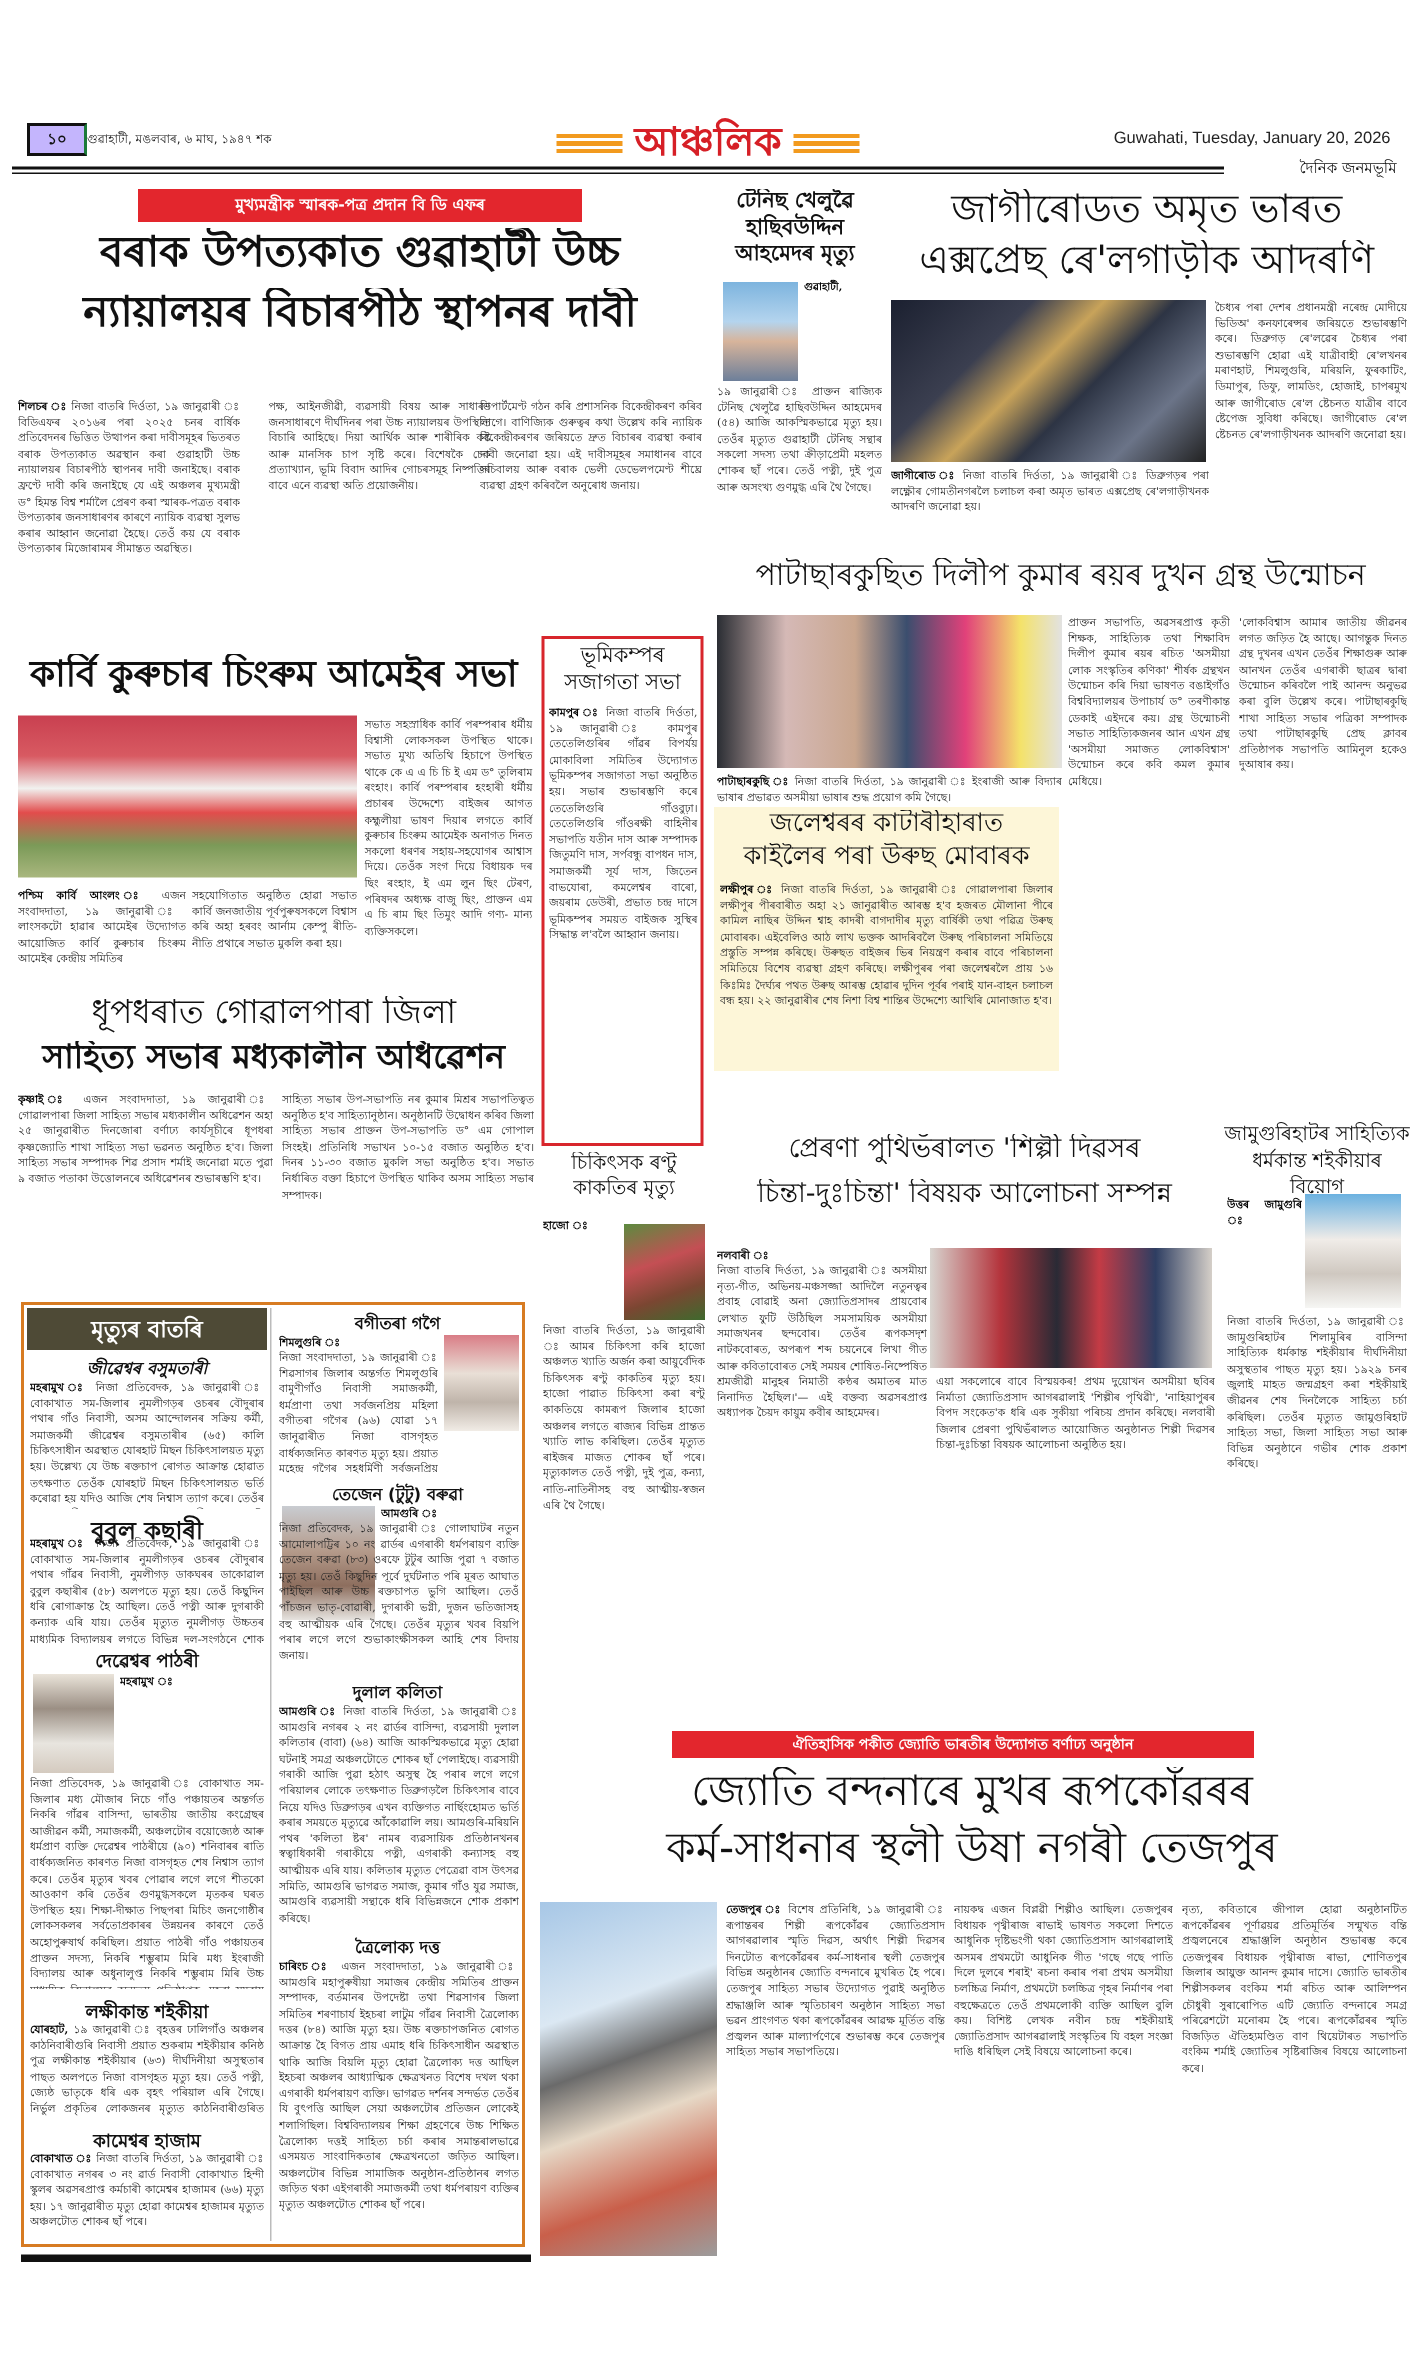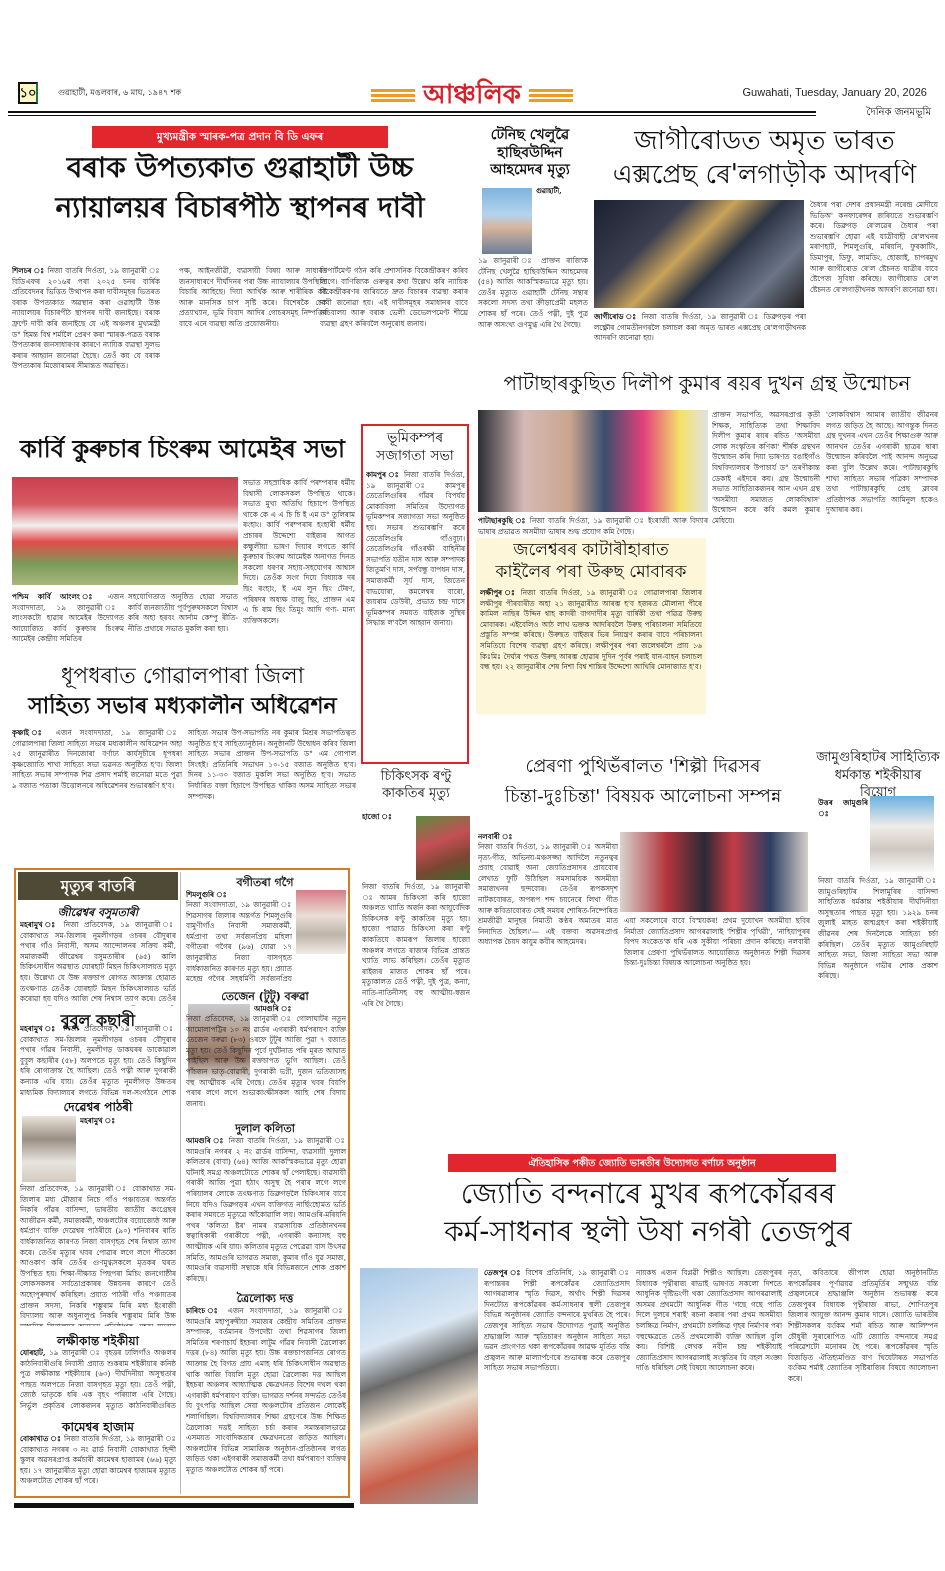--- a/index.html
+++ b/index.html
@@ -3,21 +3,21 @@
 <meta charset="utf-8">
 <style>
   * { box-sizing: border-box; margin: 0; padding: 0; }
   body { width: 945px; height: 1571px; background: #ffffff; font-family: "DejaVu Sans", sans-serif; color: #111; position: relative; overflow: hidden; }
   .abs { position: absolute; }
   .body-text { font-family: "DejaVu Serif", serif; font-size: 7.2px; line-height: 10.6px; color: #222; text-align: justify; overflow: hidden; }
   .body-text b { font-weight: bold; color: #000; }
   .hl { font-family: "DejaVu Sans", sans-serif; font-weight: bold; color: #111; text-align: center; line-height: 1.12; overflow: hidden; }
   .photo { overflow: hidden; }
   
-  .page-no { left: 18px; top: 82px; width: 20px; height: 22px; border: 2px solid #111; border-right-color: #1d7a3a; font-weight: bold; font-size: 13px; display: flex; align-items: center; justify-content: center; background: #fef9c3; }
+  .page-no { left: 18px; top: 82px; width: 40px; height: 22px; border: 2px solid #111; border-right-color: #1d7a3a; font-weight: bold; font-size: 10px; display: flex; align-items: center; justify-content: center; background: #c4b5fd; }
   .date-bn { left: 58px; top: 86px; font-size: 8px; color: #222; }
   .logo { left: 352px; top: 76px; width: 240px; height: 40px; display: flex; align-items: center; justify-content: center; gap: 8px; }
   .logo .bars { width: 44px; height: 14px; background: repeating-linear-gradient(to bottom, #f29a1e 0 3px, transparent 3px 5px); }
   .logo .name { color: #d61f26; font-size: 26px; font-weight: bold; font-family: "DejaVu Serif", serif; }
   .date-en { right: 18px; top: 86px; font-family: "Liberation Sans", sans-serif; font-size: 11px; color: #222; }
   .rule1 { left: 8px; top: 111px; width: 808px; height: 2px; background: #111; }
   .rule2 { left: 8px; top: 115px; width: 808px; height: 1px; background: #111; }
   .paper-name { right: 14px; top: 104px; font-size: 10px; font-weight: normal; color: #111; text-align: right; }
   .red-kicker { background: #e3262d; color: #fff; font-weight: bold; font-size: 10.5px; display: flex; align-items: center; justify-content: center; }
   .col-rule { width: 1px; background: #bbb; }

